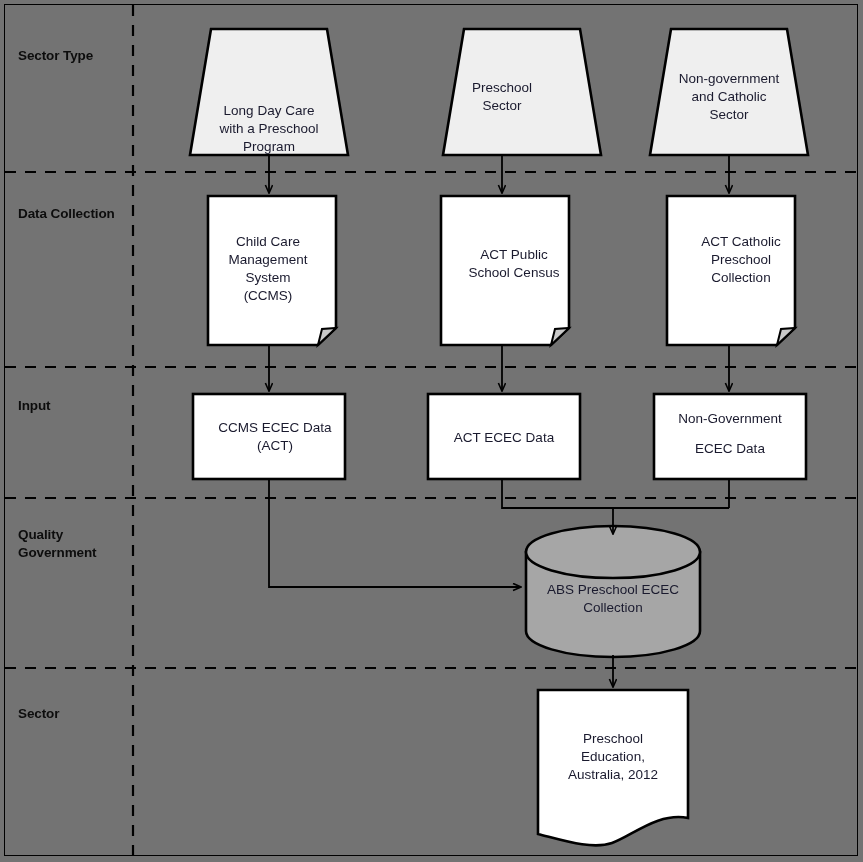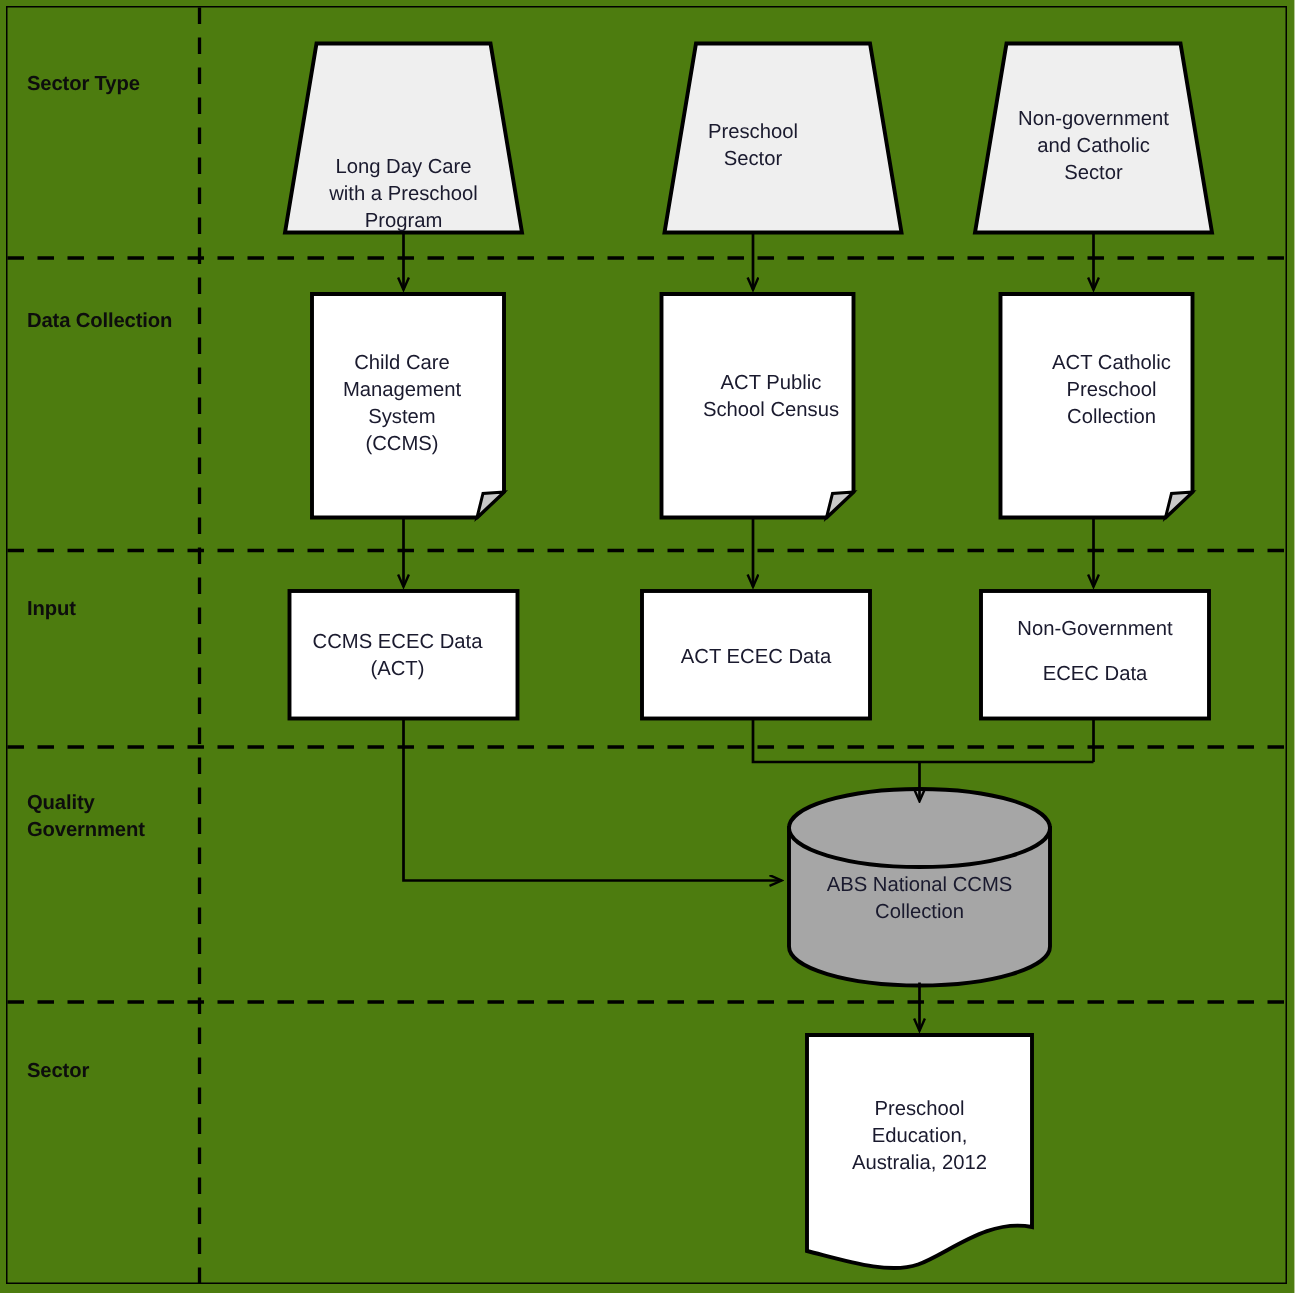--- a/index.html
+++ b/index.html
@@ -8,21 +8,21 @@
     padding: 0;
     background: #ffffff;
   }
   body {
     font-family: "Liberation Sans", sans-serif;
   }
   #diagram-root {
     position: relative;
     width: 863px;
     height: 862px;
-    background: #4d7c0f;
+    background: #737373;
     overflow: hidden;
   }
   #frame-border {
     position: absolute;
     left: 4px;
     top: 4px;
     width: 854px;
     height: 852px;
     border: 1.5px solid #000000;
     box-sizing: border-box;
@@ -160,27 +160,27 @@
   <div class="node-text" style="left:206px; top:233px; width:124px;">Child Care
 Management
 System
 (CCMS)</div>
   <div class="node-text" style="left:439px; top:246px; width:150px;">ACT Public
 School Census</div>
   <div class="node-text" style="left:665px; top:233px; width:152px;">ACT Catholic
 Preschool
 Collection</div>
 
-  <div class="node-text" style="left:195px; top:419px; width:140px;">CCMS ECEC Data
+  <div class="node-text" style="left:195px; top:419px; width:140px;padding-left:10px;">CCMS ECEC Data
 (ACT)</div>
   <div class="node-text" style="left:430px; top:429px; width:148px;">ACT ECEC Data</div>
   <div class="node-text" style="left:656px; top:412px; width:148px; line-height:1.1;">Non-Government
 
 ECEC Data</div>
 
-  <div class="node-text" style="left:528px; top:581px; width:170px;">ABS National CCMS
+  <div class="node-text" style="left:528px; top:581px; width:170px;">ABS Preschool ECEC
 Collection</div>
 
   <div class="node-text" style="left:540px; top:730px; width:146px;">Preschool
 Education,
 Australia, 2012</div>
 
 </div>
 
 </body></html>

